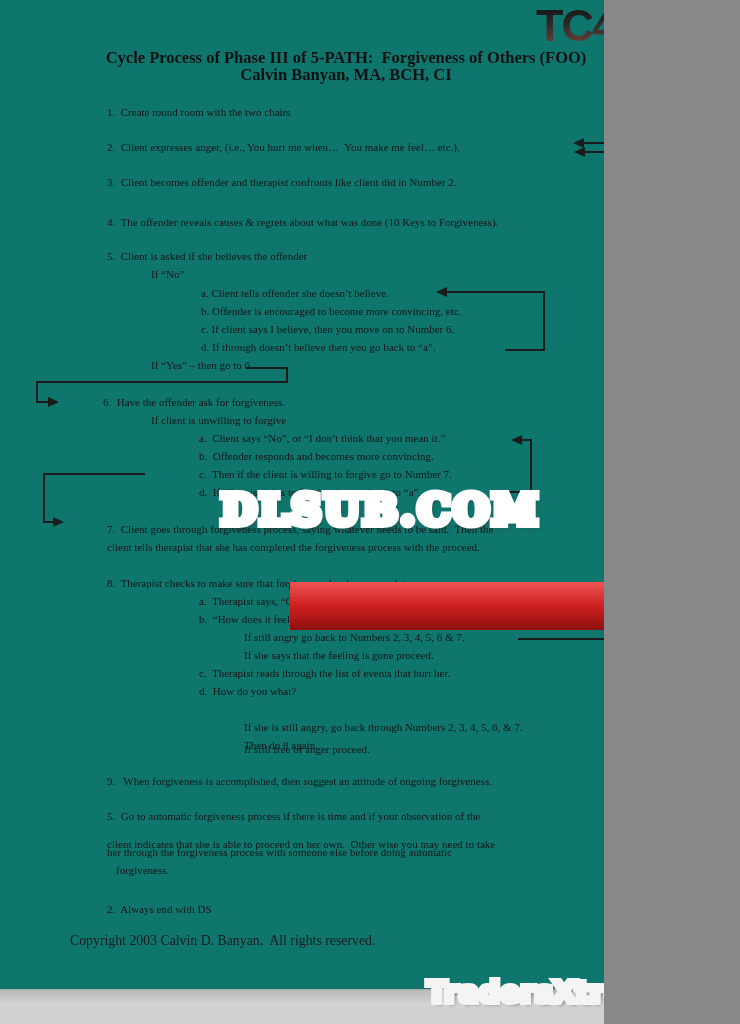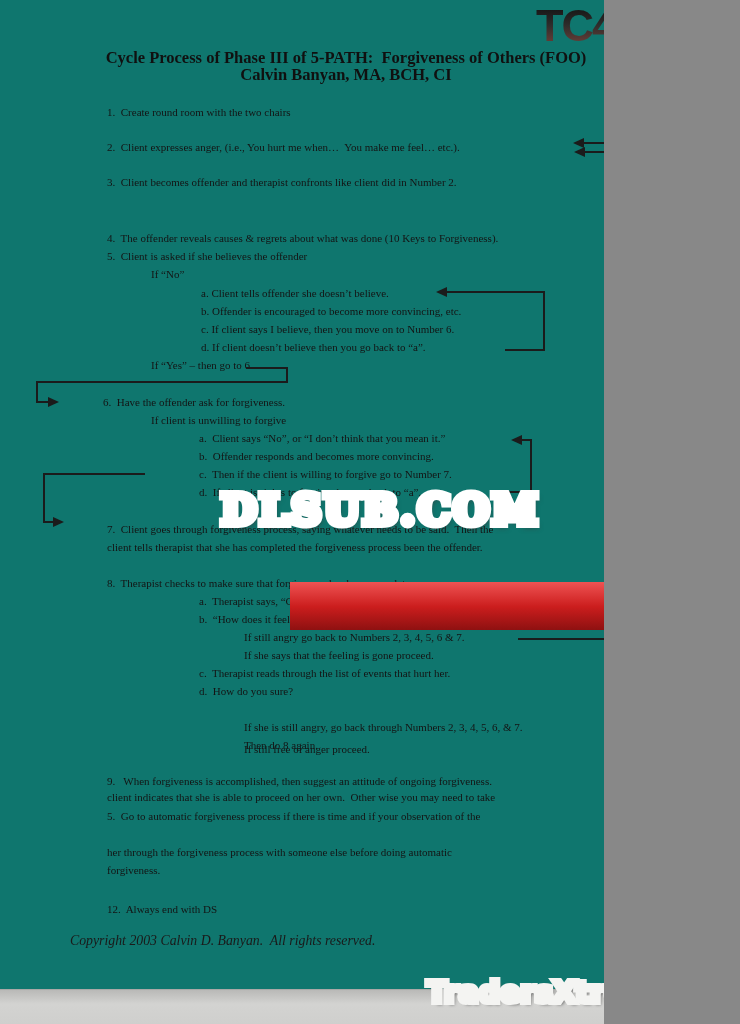--- a/index.html
+++ b/index.html
@@ -1,21 +1,21 @@
 <!DOCTYPE html>
 <html><head>
 <meta charset="utf-8">
 <style>
   html,body{margin:0;padding:0;background:#888;}
   #page{position:relative;width:604px;height:1024px;background:#0f766e;overflow:hidden;
         font-family:"Liberation Serif",serif;color:#161616;}
   .line{position:absolute;font-size:11px;line-height:18px;white-space:pre;color:#141414;margin-left:39px;}
   .title{position:absolute;left:0;width:692px;text-align:center;font-weight:bold;
          font-size:16.5px;white-space:pre;color:#101010;}
-  .copyright{position:absolute;font-size:13.8px;white-space:pre;color:#1a1a1a;font-style:italic;}
+  .copyright{position:absolute;font-size:13.8px;white-space:pre;color:#1a1a1a;}
   
   .h-line,.v-line{position:absolute;background:#1b1b1b;}
   .h-line{height:2px;}
   .v-line{width:2px;}
   .arr-l{position:absolute;width:0;height:0;border-top:5px solid transparent;
          border-bottom:5px solid transparent;border-right:11px solid #1b1b1b;}
   .arr-r{position:absolute;width:0;height:0;border-top:5px solid transparent;
          border-bottom:5px solid transparent;border-left:11px solid #1b1b1b;}
   
   .pen-circle{position:absolute;left:619px;top:403px;width:20px;height:23px;
@@ -54,59 +54,59 @@
   <div class="wm-tc4s">TC4S.net</div>
 
   <div class="scan-edge"></div>
 
   <div class="title" style="top:48px">Cycle Process of Phase III of 5-PATH:  Forgiveness of Others (FOO)</div>
   <div class="title" style="top:65px">Calvin Banyan, MA, BCH, CI</div>
 
   <div class="line" style="top:103px;left:68px">1.  Create round room with the two chairs</div>
   <div class="line" style="top:138px;left:68px">2.  Client expresses anger, (i.e., You hurt me when…  You make me feel… etc.).</div>
   <div class="line" style="top:173px;left:68px">3.  Client becomes offender and therapist confronts like client did in Number 2.</div>
-  <div class="line" style="top:229px;left:68px">4.  The offender reveals causes &amp; regrets about what was done (10 Keys to Forgiveness).</div>
+  <div class="line" style="top:213px;left:68px">4.  The offender reveals causes &amp; regrets about what was done (10 Keys to Forgiveness).</div>
 
   <div class="line" style="top:247px;left:68px">5.  Client is asked if she believes the offender</div>
   <div class="line" style="top:265px;left:112px">If “No”</div>
   <div class="line" style="top:284px;left:162px">a. Client tells offender she doesn’t believe.</div>
   <div class="line" style="top:302px;left:162px">b. Offender is encouraged to become more convincing, etc.</div>
   <div class="line" style="top:320px;left:162px">c. If client says I believe, then you move on to Number 6.</div>
-  <div class="line" style="top:338px;left:162px">d. If client doesn’t believe then you go back to “a”.</div>
+  <div class="line" style="top:338px;left:162px">d. If through doesn’t believe then you go back to “a”.</div>
   <div class="line" style="top:356px;left:112px">If “Yes” – then go to 6</div>
 
   <div class="line" style="top:393px;left:64px">6.  Have the offender ask for forgiveness.</div>
   <div class="line" style="top:411px;left:112px">If client is unwilling to forgive</div>
   <div class="line" style="top:429px;left:160px">a.  Client says “No”, or “I don’t think that you mean it.”</div>
   <div class="line" style="top:447px;left:160px">b.  Offender responds and becomes more convincing.</div>
   <div class="line" style="top:465px;left:160px">c.  Then if the client is willing to forgive go to Number 7.</div>
   <div class="line" style="top:483px;left:160px">d.  If client is rights to forgive then go back to “a”.</div>
 
   <div class="line" style="top:520px;left:68px">7.  Client goes through forgiveness process, saying whatever needs to be said.  Then the</div>
-  <div class="line" style="top:538px;left:68px">client tells therapist that she has completed the forgiveness process been the offender.</div>
+  <div class="line" style="top:538px;left:68px">client tells therapist that she has completed the forgiveness process with the proceed.</div>
 
   <div class="line" style="top:574px;left:68px">8.  Therapist checks to make sure that forgiveness has been complete.</div>
   <div class="line" style="top:592px;left:160px">a.  Therapist says, “Check inside you were you used to feel the anger.”</div>
   <div class="line" style="top:610px;left:160px">b.  “How does it feel there now?”</div>
   <div class="line" style="top:628px;left:205px">If still angry go back to Numbers 2, 3, 4, 5, 6 &amp; 7.</div>
   <div class="line" style="top:664px;left:160px">c.  Therapist reads through the list of events that hurt her.</div>
   <div class="line" style="top:646px;left:205px">If she says that the feeling is gone proceed.</div>
-  <div class="line" style="top:682px;left:160px">d.  How do you sure?</div>
+  <div class="line" style="top:682px;left:160px">d.  How do you what?</div>
   <div class="line" style="top:740px;left:205px">If still free of anger proceed.</div>
   <div class="line" style="top:718px;left:205px">If she is still angry, go back through Numbers 2, 3, 4, 5, 6, &amp; 7.</div>
   <div class="line" style="top:736px;left:205px">Then do 8 again.</div>
 
   <div class="line" style="top:772px;left:68px">9.   When forgiveness is accomplished, then suggest an attitude of ongoing forgiveness.</div>
 
   <div class="line" style="top:807px;left:68px">5.  Go to automatic forgiveness process if there is time and if your observation of the</div>
-  <div class="line" style="top:788px;left:68px">client indicates that she is able to proceed on her own.  Other wise you may need to take</div>
+  <div class="line" style="top:835px;left:68px">client indicates that she is able to proceed on her own.  Other wise you may need to take</div>
   <div class="line" style="top:843px;left:68px">her through the forgiveness process with someone else before doing automatic</div>
-  <div class="line" style="top:861px;left:68px">forgiveness.</div>
+  <div class="line" style="top:861px;left:77px">forgiveness.</div>
 
-  <div class="line" style="top:900px;left:68px">12.  Always end with DS</div>
+  <div class="line" style="top:900px;left:68px">2.  Always end with DS</div>
 
   <div class="copyright" style="top:933px;left:70px">Copyright 2003 Calvin D. Banyan.  All rights reserved.</div>
 
   <div class="arr-l" style="left:573px;top:138px"></div>
   <div class="h-line" style="left:583px;top:142px;width:100px"></div>
   <div class="v-line" style="left:681px;top:142px;height:587px"></div>
   <div class="h-line" style="left:605px;top:727px;width:78px"></div>
 
   <div class="arr-l" style="left:574px;top:147px"></div>
   <div class="h-line" style="left:584px;top:151px;width:65px"></div>

